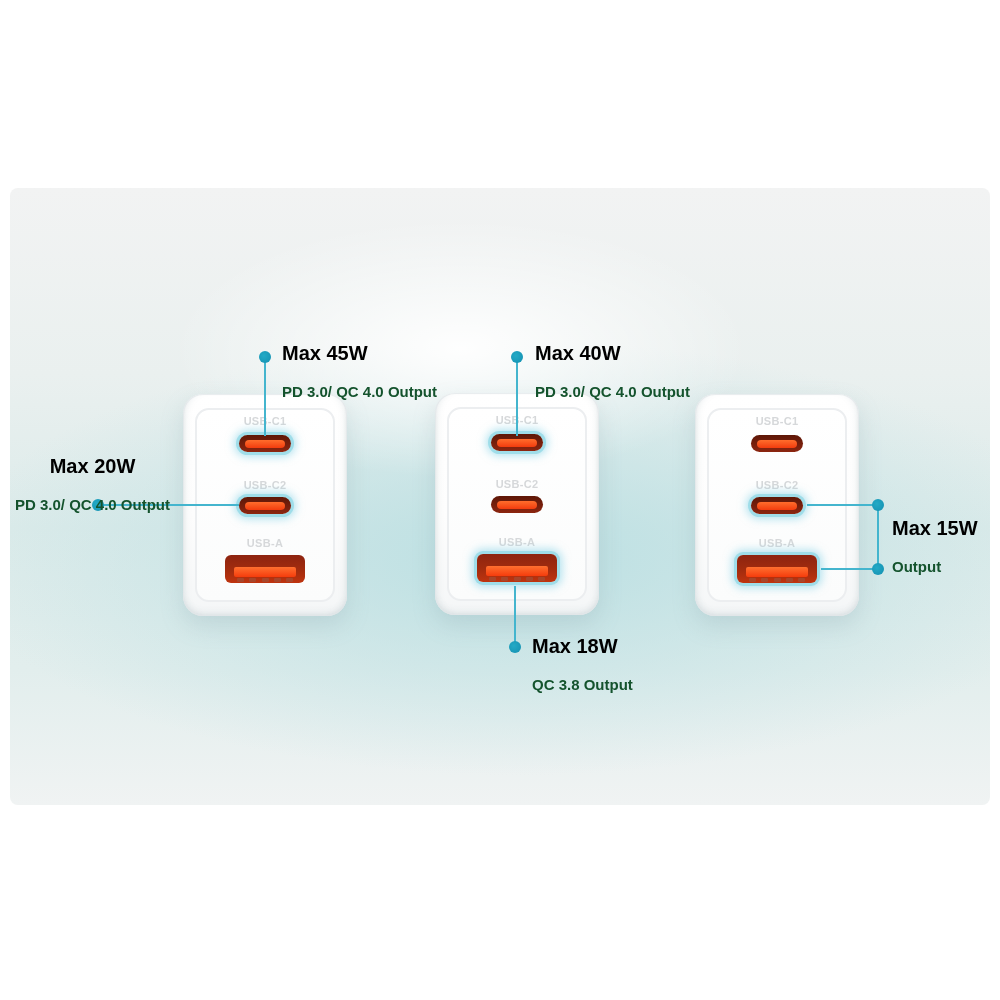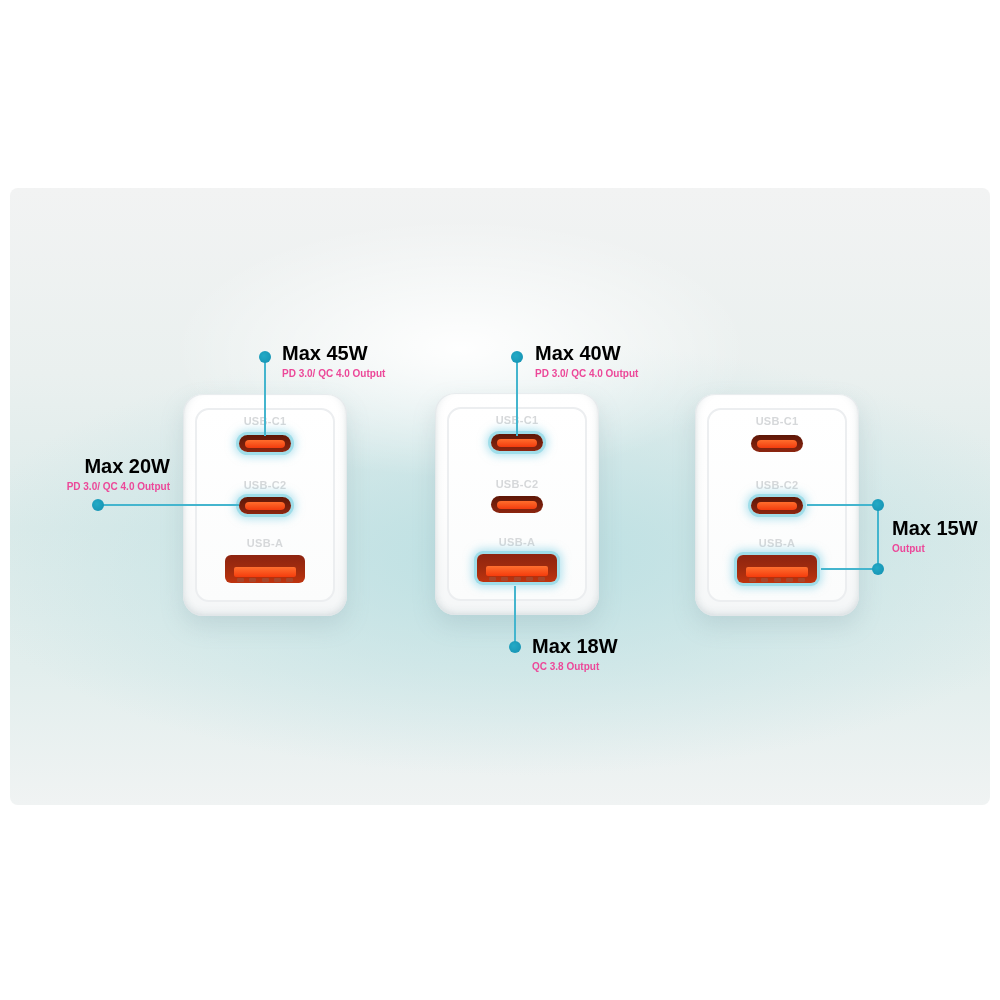--- a/index.html
+++ b/index.html
@@ -46,22 +46,22 @@
   
   .vline,.hline{position:absolute;background:#44b5ce;}
   .vline{width:2px;}
   .hline{height:2px;}
   .dot{position:absolute;width:12px;height:12px;border-radius:50%;
     background:radial-gradient(circle at 40% 40%, #23aac6, #148fb0);}
 
   
   .ann{position:absolute;line-height:1;}
   .ann .t{font-size:20px;font-weight:bold;color:#000000;line-height:20px;}
-  .ann .s{font-size:10px;font-weight:600;color:#ec4899;line-height:17px;margin-top:2px;}
-  .ann.right{text-align:right;}
+  .ann .s{font-size:15px;font-weight:600;color:#14532d;line-height:17px;margin-top:20px;}
+  .ann.right{text-align:center;}
 </style>
 </head>
 <body>
 
 <div id="stage">
 
   <div class="panel"></div>
 
   <div class="charger" style="left:183px;top:394px;">
     <div class="plate"></div>

